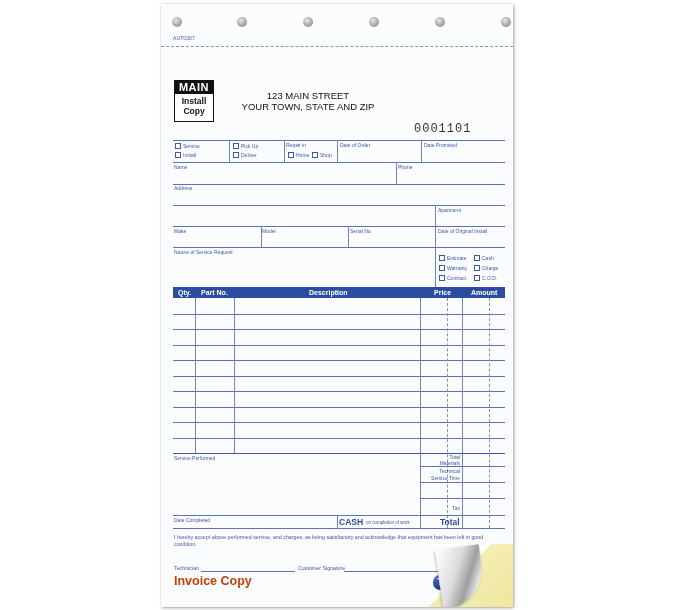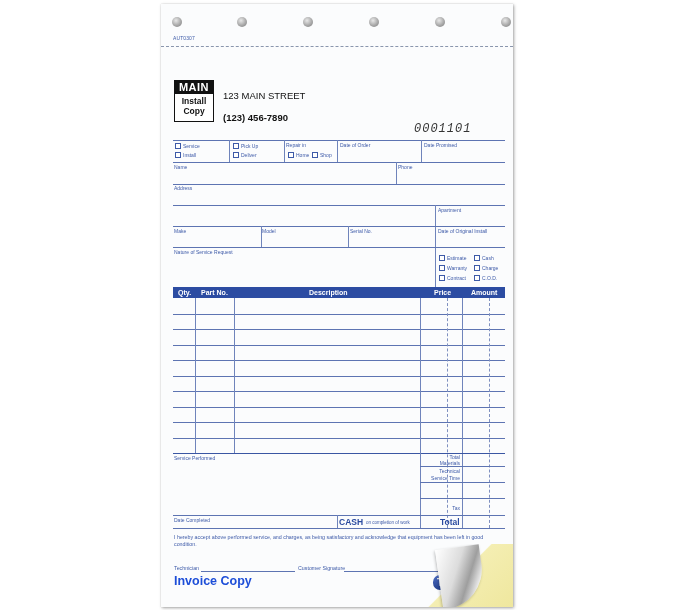--- a/index.html
+++ b/index.html
@@ -20,41 +20,41 @@
     position: absolute; left: 204px; top: 50px; width: 140px; height: 17px; border-radius: 8px;
     background: linear-gradient(#4f6fc4, #2643a0 60%, #1d3690);
     color: #fff; font-weight: bold; font-size: 13px; text-align: center; line-height: 17px; letter-spacing: 0.5px;
   }
 
   .logo-box { position: absolute; left: 13px; top: 76px; width: 40px; height: 42px; border: 1.5px solid #111; background:#fff; }
   .logo-free { background: #111; color: #fff; font-weight: bold; font-size: 11px; text-align: center; line-height: 13px; letter-spacing: 0.5px; }
   .logo-std { color: #111; font-weight: bold; font-size: 8.5px; text-align: center; line-height: 10px; margin-top: 2px; }
 
   .company { position: absolute; left: 62px; top: 72px; font-weight: bold; font-size: 12px; color: #111; }
-  .addr { position: absolute; left: 62px; width: 170px; font-size: 9.5px; color: #111; line-height: 11px; }
+  .addr { position: absolute; left: 62px; width: 170px; text-align: center; font-size: 9.5px; color: #111; line-height: 11px; }
   .phone { font-weight: bold; }
-  .order-no { position: absolute; left: 253px; top: 118px; font-family: "Liberation Mono", monospace; font-size: 12px; color: #333; letter-spacing: 1px; font-style: italic; }
+  .order-no { position: absolute; left: 253px; top: 118px; font-family: "Liberation Mono", monospace; font-size: 12px; color: #333; letter-spacing: 1px; }
   .hl { position: absolute; height: 0; border-top: 1px solid #5d74b2; }
   .hl2 { position: absolute; height: 0; border-top: 1.5px solid #3a56a3; }
   .vl { position: absolute; width: 0; border-left: 1px solid #6f84bb; }
   .vld { position: absolute; width: 0; border-left: 1px dashed #7f90c0; }
 
   .lbl { position: absolute; font-size: 5px; color: #3d5aa8; white-space: nowrap; }
   .cb { position: absolute; width: 6px; height: 6px; border: 0.8px solid #3d5aa8; background: #fff; }
 
   .thead { position: absolute; left: 12px; top: 283px; width: 332px; height: 11px; background: #2c4ca2; }
   .th { position: absolute; top: 0; color: #fff; font-size: 7px; font-weight: bold; line-height: 11px; }
 
   .cash { position: absolute; left: 178px; top: 513px; font-weight: bold; font-size: 8.5px; color: #2a4a9f; }
   .cash-sub { position: absolute; left: 205px; top: 516px; font-size: 4.5px; color: #3d5aa8; }
   .total-big { position: absolute; left: 279px; top: 513px; font-weight: bold; font-size: 8.5px; color: #2a4a9f; }
   .ack { position: absolute; left: 13px; top: 530px; width: 332px; font-size: 5.3px; color: #3d5aa8; line-height: 7px; }
   .sig-lbl { position: absolute; top: 561px; font-size: 5.3px; color: #3d5aa8; }
   .sig-line { position: absolute; top: 567px; height: 0; border-top: 0.8px solid #5d74b2; }
-  .invoice-copy { position: absolute; left: 13px; top: 570px; font-weight: bold; font-size: 12.5px; color: #1d4ed8; }
+  .invoice-copy { position: absolute; left: 13px; top: 570px; font-weight: bold; font-size: 12.5px; color: #c2410c; }
   .thanks { position: absolute; left: 272px; top: 571px; width: 70px; height: 15px; border-radius: 7px;
     background: linear-gradient(#4f6fc4, #22408f); color: #fff; font-weight: bold; font-size: 11px; line-height: 15px; padding-left: 4px; overflow: hidden; white-space: nowrap; }
 
   .curl { position: absolute; left: 260px; top: 540px; width: 92px; height: 63px; overflow: hidden; }
   .curl-yellow { position: absolute; right: 0; bottom: 0; width: 92px; height: 63px;
     background: linear-gradient(135deg, transparent 45%, #f4eeb2 46%, #efe79e 100%); }
   .curl-fold { position: absolute; left: 18px; top: 3px; width: 44px; height: 60px;
     background: linear-gradient(115deg, #ffffff 0%, #dcdcdc 40%, #9e9e9e 62%, #efefef 80%, #ffffff 100%);
     border-radius: 0 0 40px 0; transform: rotate(-8deg); box-shadow: -1px 1px 3px rgba(0,0,0,0.25); }
 </style>
@@ -73,21 +73,21 @@
   <div class="perf"></div>
 
 
   <div class="logo-box">
     <div class="logo-free">MAIN</div>
     <div class="logo-std">Install</div>
     <div class="logo-std" style="margin-top:0">Copy</div>
   </div>
 
   <div class="addr" style="top:86px">123 MAIN STREET</div>
-  <div class="addr phone" style="top:108px">(123) 456-7890</div>
+  <div class="addr" style="top:97px">YOUR TOWN, STATE AND ZIP</div>
   <div class="order-no">0001101</div>
 
   <div class="hl" style="left:12px;width:332px;top:136px"></div>
   <div class="vl" style="left:68px;top:136px;height:22px"></div>
   <div class="vl" style="left:123px;top:136px;height:22px"></div>
   <div class="vl" style="left:176px;top:136px;height:22px"></div>
   <div class="vl" style="left:260px;top:136px;height:22px"></div>
 
   <div class="cb" style="left:14px;top:139px"></div>
   <div class="lbl" style="left:22px;top:139px">Service</div>

